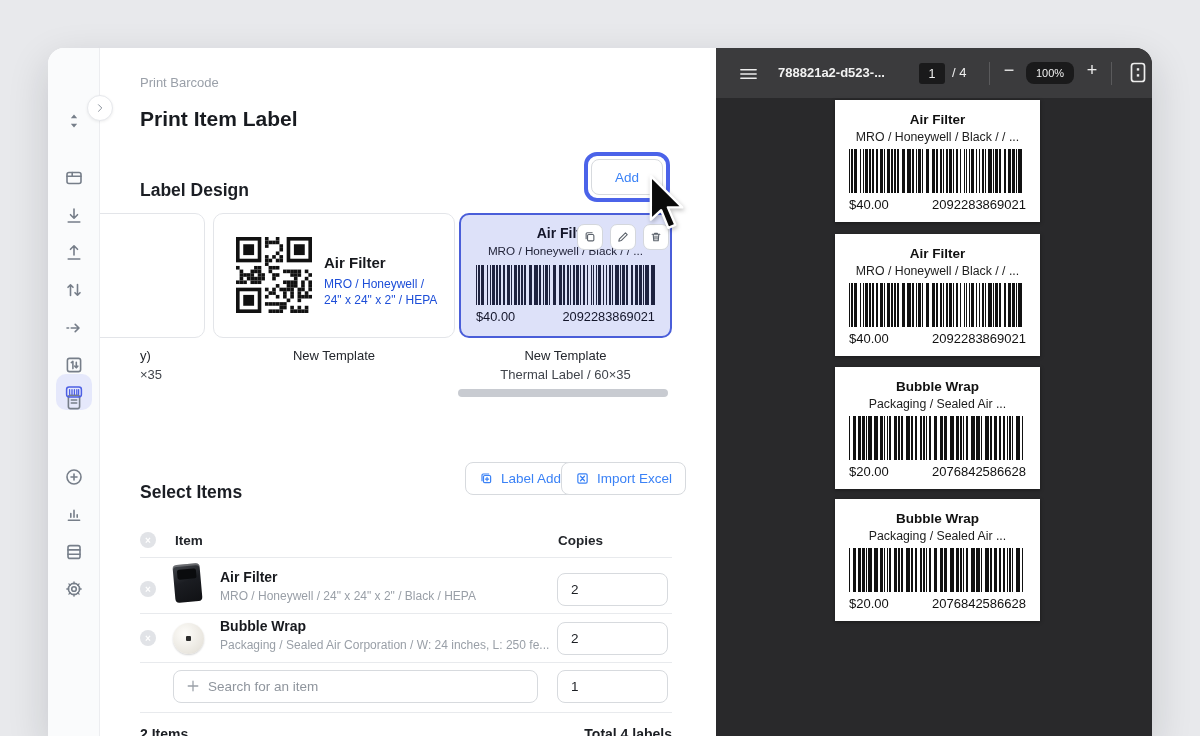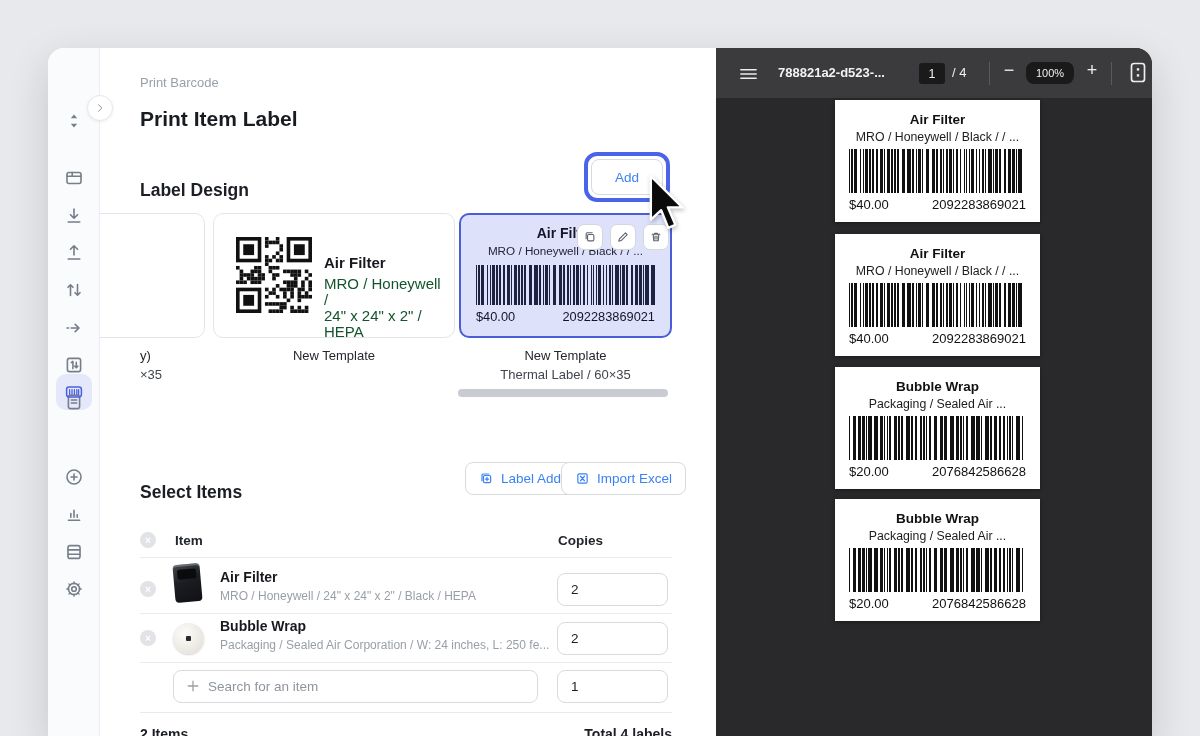--- a/index.html
+++ b/index.html
@@ -29,21 +29,21 @@
     font-family:"Liberation Sans",sans-serif;}
   .add-btn{width:72px;height:36px;}
   
   .card{position:absolute;top:165px;height:125px;background:#fff;border:1px solid #e3e5e9;border-radius:10px;}
   .card1{left:-38px;width:143px;}
   .card2{left:113px;width:242px;}
   .card3{left:359px;width:213px;background:#dde1f9;border:2px solid #4a5ed9;}
   .qr{position:absolute;left:22px;top:23px;width:76px;height:76px;}
   .card2-txt{position:absolute;left:110px;top:40px;width:125px;}
   .card2-title{font-size:15px;font-weight:700;color:#17191e;margin-bottom:5px;}
-  .card2-line{font-size:15px;color:#14532d;line-height:16px;}
+  .card2-line{font-size:12px;color:#1d4ed8;line-height:16px;}
   .mini-title{position:absolute;left:0;right:0;top:10px;text-align:center;font-size:14px;font-weight:700;color:#13152a;}
   .mini-sub{position:absolute;left:0;right:0;top:29px;text-align:center;font-size:11.7px;color:#22243a;white-space:nowrap;overflow:hidden;}
   .mini-bar{position:absolute;left:15px;right:15px;top:50px;height:40px;color:#1e2240;}
   .mini-foot{position:absolute;left:15px;right:15px;top:94px;display:flex;justify-content:space-between;
     font-size:12.8px;color:#13152a;}
   .card-actions{position:absolute;right:1px;top:9px;display:flex;gap:7px;}
   .act-btn{width:26px;height:26px;border-radius:7px;background:#fff;border:1px solid #d4d7dc;
     display:flex;align-items:center;justify-content:center;color:#5c636c;}
   .caption{position:absolute;top:298px;text-align:center;font-size:13px;line-height:19px;color:#24272d;}
   .caption .c2{color:#41454c;}

